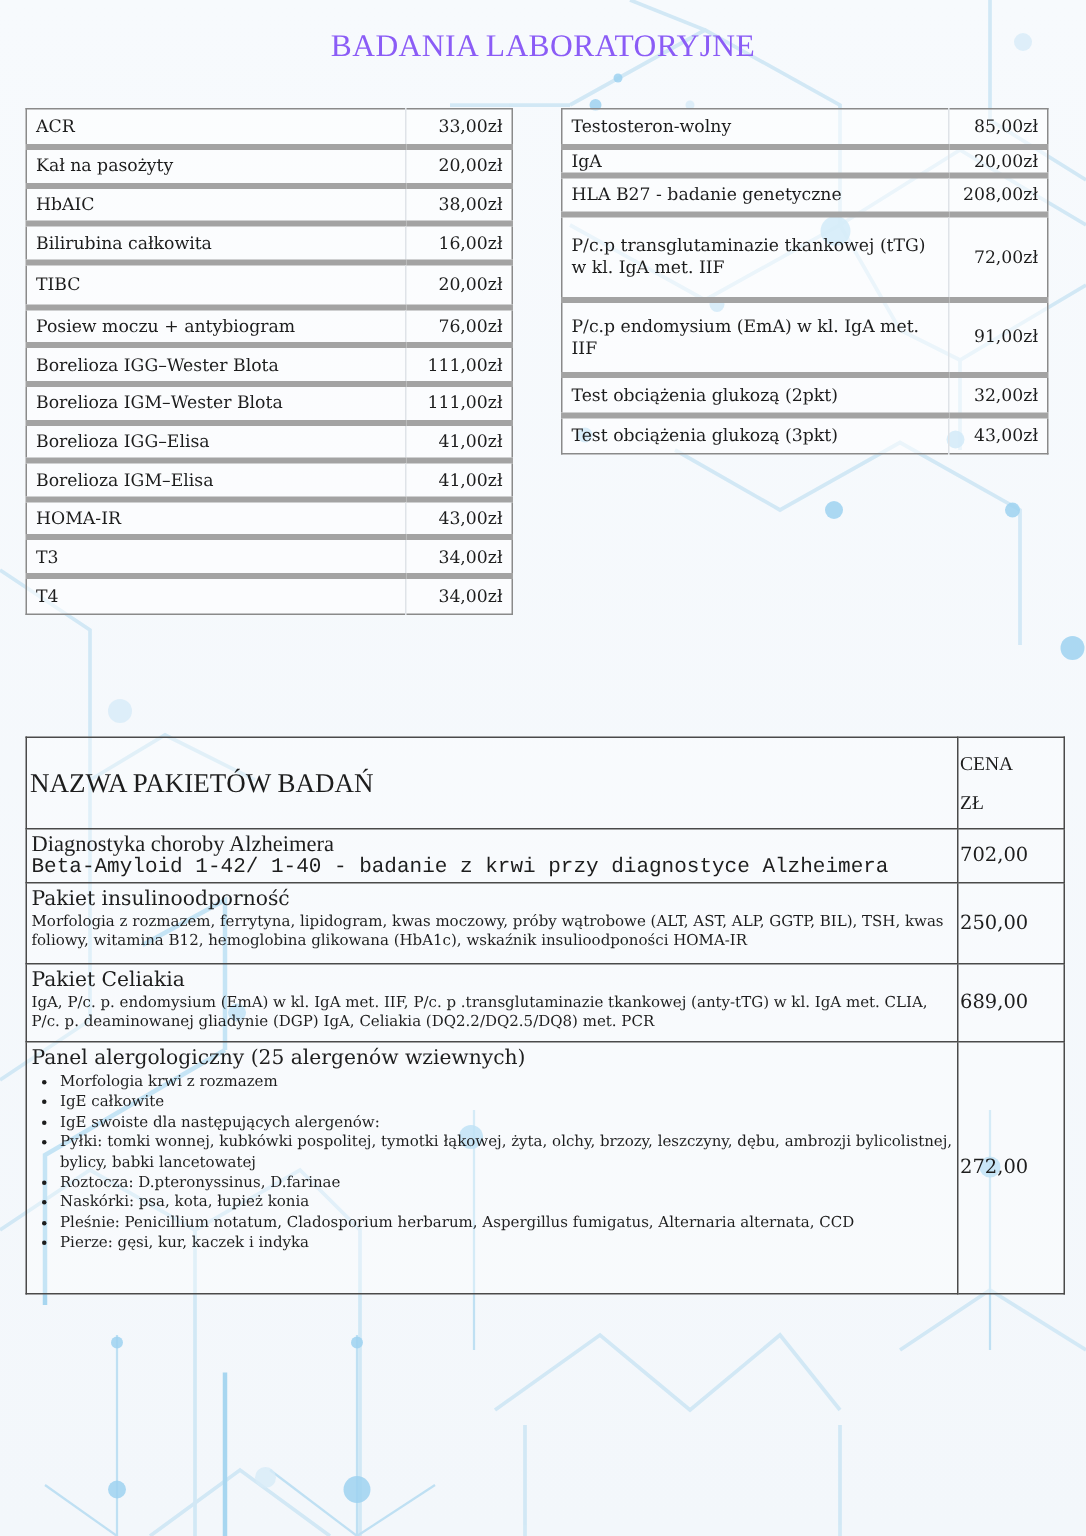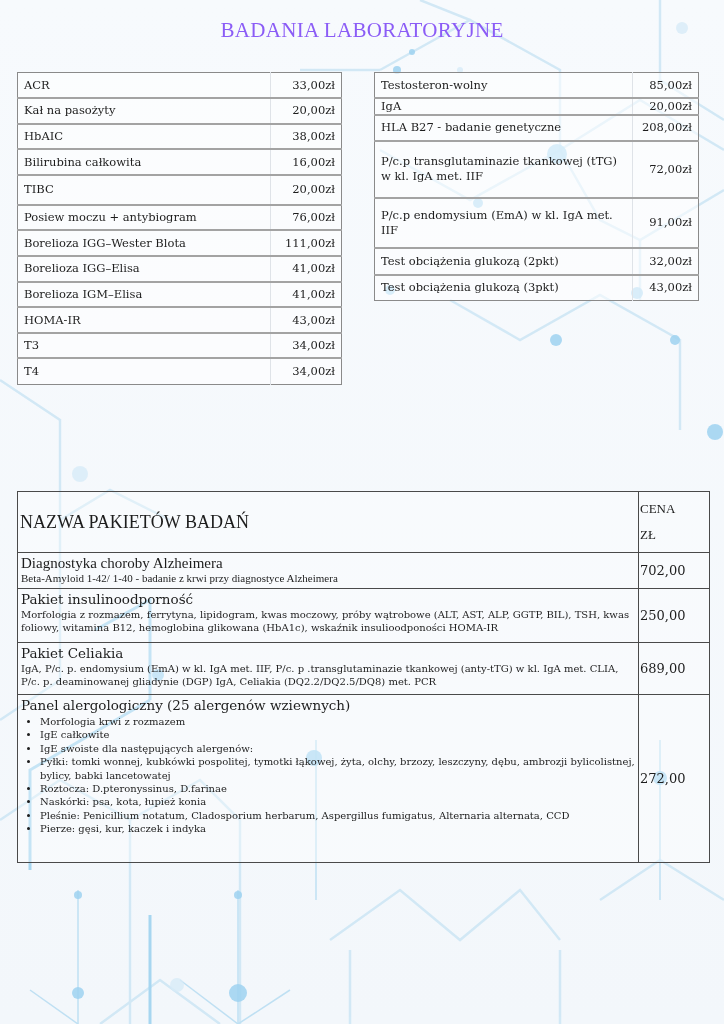--- a/index.html
+++ b/index.html
@@ -17,21 +17,21 @@
       font-family: "Liberation Serif", serif; font-size: 21px; letter-spacing: 0.3px;
       color: #8b5cf6;
     }
 
     table.price {
       border-collapse: collapse; background: rgba(255,255,255,0.55);
       border: 1px solid #8a8a8a;
       font-size: 11.5px;
     }
     table.price td {
-      border-top: 2px solid #a3a3a3; padding: 0 6px; vertical-align: middle; line-height: 15px;
+      border-top: 4px solid #a3a3a3; padding: 0 6px; vertical-align: middle; line-height: 15px;
     }
     table.price td.p { text-align: right; border-left: 1px solid #dfe3e8; white-space: nowrap; }
     table.price tr:first-child td { border-top: none; }
 
     #left-table { left: 17px; top: 72px; width: 325px; }
     #left-table td.n { width: 240px; }
     #left-table tr { height: 25.6px; }
 
     #right-table { left: 374px; top: 72px; width: 325px; }
     #right-table td.n { width: 245px; }
@@ -41,21 +41,21 @@
       border-collapse: collapse; border: 1.5px solid #4a4a4a;
       background: rgba(255,255,255,0.35);
     }
     .packages td { border: 1px solid #4a4a4a; vertical-align: top; padding: 2px 3px; }
     .packages td.price { width: 66px; font-size: 13px; vertical-align: middle; padding-left: 1px; }
     .packages .hdr-name { font-family: "Liberation Serif", serif; font-size: 18px; vertical-align: middle; height: 56px; padding-left: 2px; }
     .packages .hdr-price { font-family: "Liberation Serif", serif; font-size: 20px; line-height: 26px; vertical-align: top; padding-top: 2px; }
     .pkg-name { font-size: 13.5px; line-height: 17px; }
     .pkg-name.alz { font-family: "Liberation Serif", serif; font-size: 15px; }
     .pkg-desc { font-size: 10px; line-height: 13px; }
-    .pkg-desc.alz { font-family: Liberation Serif, serif; font-size: 11px; }
+    .pkg-desc.alz { font-family: Liberation Mono, monospace; font-size: 14px; }
     ul.allergens { margin: 1px 0 0 0; padding-left: 19px; font-size: 10px; line-height: 13.4px; }
     ul.allergens li { padding-left: 0; }
   </style>
 </head>
 <body>
 
 <svg class="bg" viewBox="0 0 724 1024" xmlns="http://www.w3.org/2000/svg">
   <g stroke="#cfe7f5" stroke-width="2.5" fill="none" opacity="0.9">
     <polyline points="380,70 470,20 560,70 560,150 470,200 380,150"></polyline>
     <polyline points="560,150 640,100 724,150"></polyline>
@@ -141,20 +141,24 @@
       </tr>
     <tr>
         <td class="n">Posiew moczu + antybiogram</td>
         <td class="p">76,00zł</td>
       </tr>
     <tr>
         <td class="n">Borelioza IGG–Wester Blota</td>
         <td class="p">111,00zł</td>
       </tr>
     <tr>
+        <td class="n">Borelioza IGM–Wester Blota</td>
+        <td class="p">111,00zł</td>
+      </tr>
+    <tr>
         <td class="n">Borelioza IGG–Elisa</td>
         <td class="p">41,00zł</td>
       </tr>
     <tr>
         <td class="n">Borelioza IGM–Elisa</td>
         <td class="p">41,00zł</td>
       </tr>
     <tr>
         <td class="n">HOMA-IR</td>
         <td class="p">43,00zł</td>

